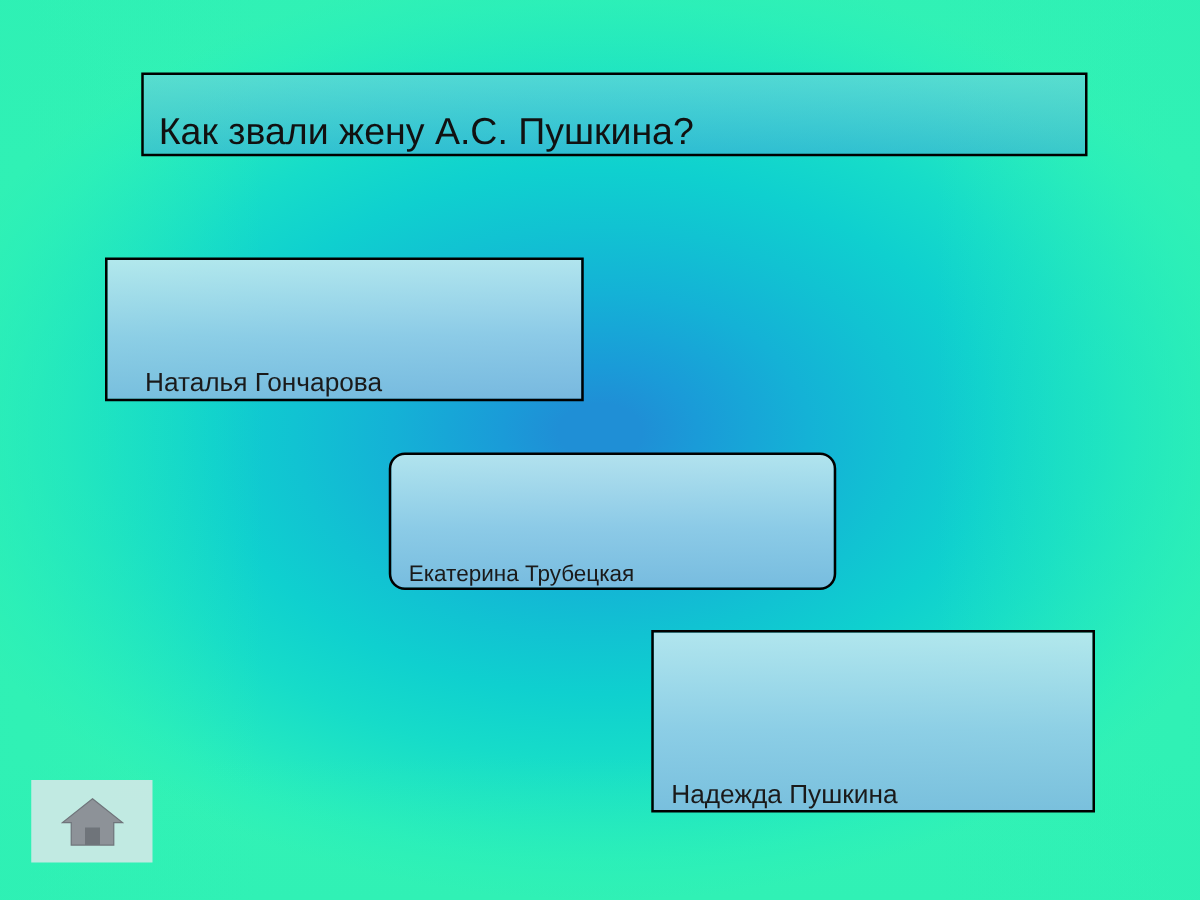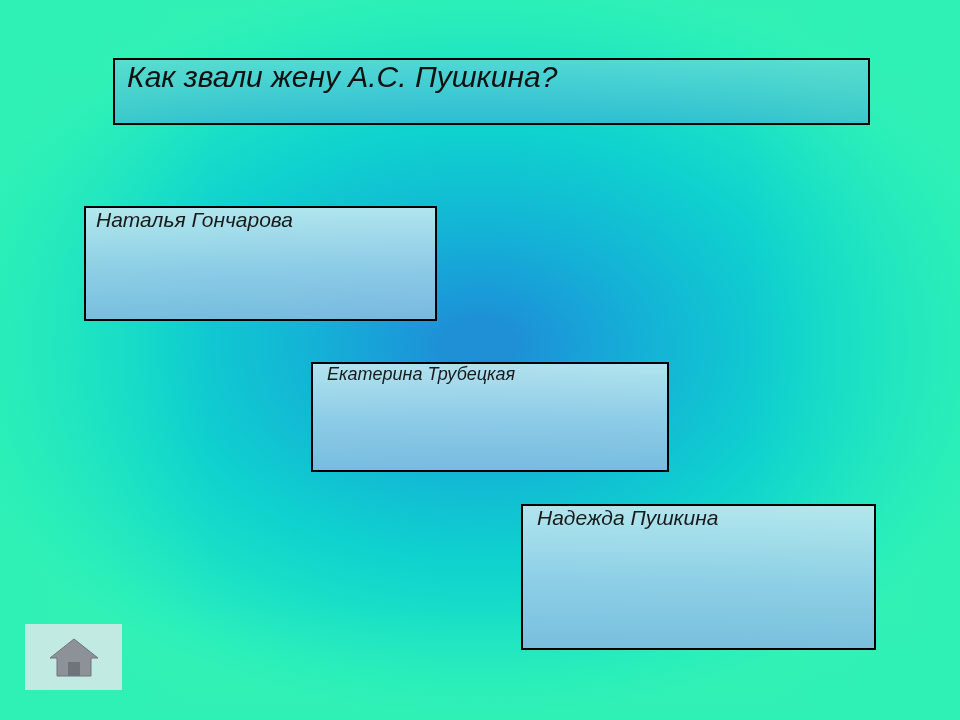--- a/index.html
+++ b/index.html
@@ -28,58 +28,58 @@
       linear-gradient(90deg, rgba(45,240,180,0.55) 0%, rgba(45,240,180,0.0) 22%, rgba(45,240,180,0.0) 78%, rgba(45,240,180,0.55) 100%),
       linear-gradient(180deg, rgba(45,240,180,0.45) 0%, rgba(45,240,180,0.0) 18%, rgba(45,240,180,0.0) 84%, rgba(45,240,180,0.5) 100%);
     pointer-events: none;
   }
 
   .box {
     position: absolute;
     border: 2px solid #000000;
     box-sizing: border-box;
     display: flex;
-    align-items: flex-start;
+    align-items: flex-end;
     color: #1a1a1a;
     background: linear-gradient(180deg, rgba(190,232,240,0.92) 0%, rgba(150,205,232,0.92) 55%, rgba(128,188,224,0.92) 100%);
-    font-style: italic;
   }
 
   #question-box {
     left: 113px;
     top: 58px;
     width: 757px;
     height: 67px;
     padding-left: 12px;
     background: linear-gradient(180deg, rgba(120,205,228,0.55) 0%, rgba(70,170,215,0.55) 100%);
     border-width: 2px;
   }
   #question-text {
     font-size: 30px;
     color: #111111;
     white-space: nowrap;
   }
 
   #answer-box-1 {
     left: 84px;
     top: 206px;
-    width: 353px;
+    width: 383px;
     height: 115px;
-    padding-left: 10px;
+    padding-left: 30px;
   }
   #answer-text-1 {
     font-size: 21px;
   }
 
   #answer-box-2 {
     left: 311px;
     top: 362px;
     width: 358px;
     height: 110px;
     padding-left: 14px;
+    border-radius: 13px;
   }
   #answer-text-2 {
     font-size: 18px;
   }
 
   #answer-box-3 {
     left: 521px;
     top: 504px;
     width: 355px;
     height: 146px;

